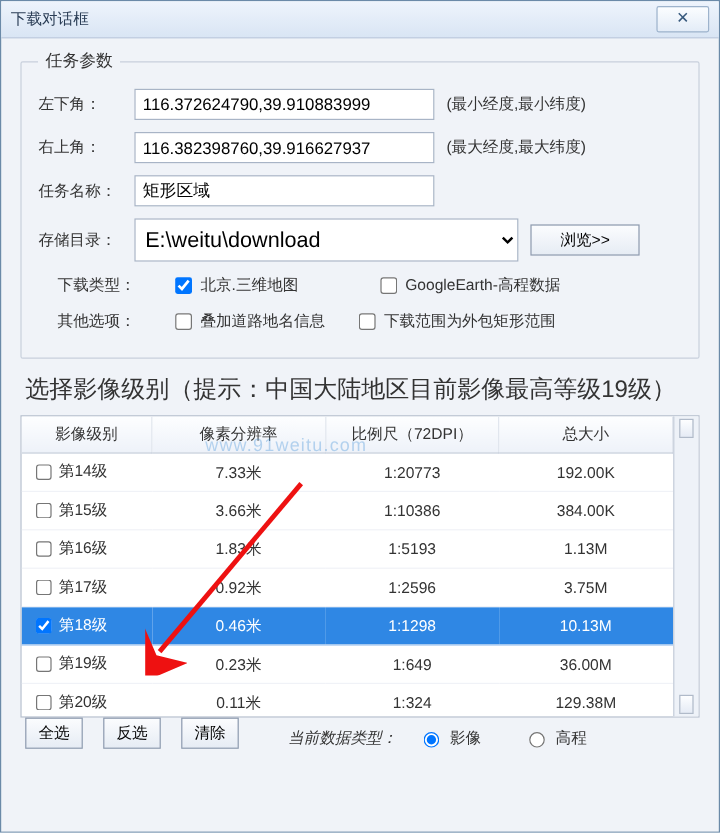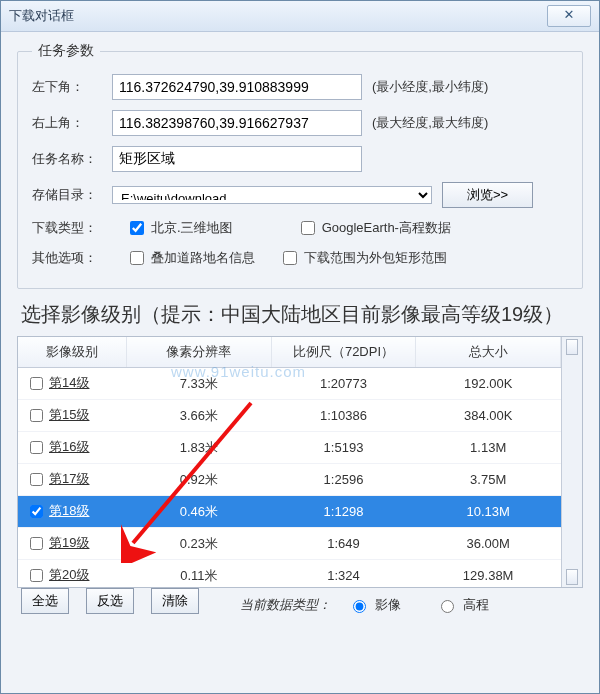--- a/index.html
+++ b/index.html
@@ -88,23 +88,23 @@
   .dir-wrap {
     display: flex;
     align-items: center;
     gap: 10px;
     flex: 1;
   }
   select.dir {
     flex: 1;
     border: 1px solid #a8b4c6;
     padding: 3px 4px;
-    font-size: 13px;
+    font-size: 18px;
     background: #fff;
-    height: 18px;
+    height: 36px;
     max-width: 320px;
   }
   button.browse {
     border: 1px solid #8d9aae;
     background: linear-gradient(#fbfcfe, #e6ecf4);
     padding: 3px 24px;
     font-size: 13px;
     cursor: pointer;
   }
   .cb-group {
@@ -113,20 +113,21 @@
     gap: 4px;
   }
   .cb-group input[type=checkbox] {
     width: 14px;
     height: 14px;
   }
   .dl-type-row, .other-opt-row {
     display: flex;
     align-items: center;
     gap: 24px;
+    margin-left: 16px;
   }
   .section-label {
     font-size: 20px;
     margin: 4px 0 8px 4px;
   }
   .level-table-wrap {
     border: 1px solid #b5bfce;
     background: #fff;
     height: 250px;
     display: flex;
@@ -172,21 +173,20 @@
   table.levels td {
     padding: 6px 4px;
     text-align: center;
     border-bottom: 1px solid #f0f2f7;
     font-size: 13px;
   }
   table.levels th.lvl-col { width: 100px; }
   table.levels td.lvl-cell {
     text-align: left;
     padding-left: 8px;
-    text-decoration: underline;
   }
   table.levels td.lvl-cell input[type=checkbox] {
     margin-right: 6px;
     vertical-align: middle;
   }
   table.levels tr.selected td {
     background: #2f87e4;
     color: #fff;
   }
   .watermark {

